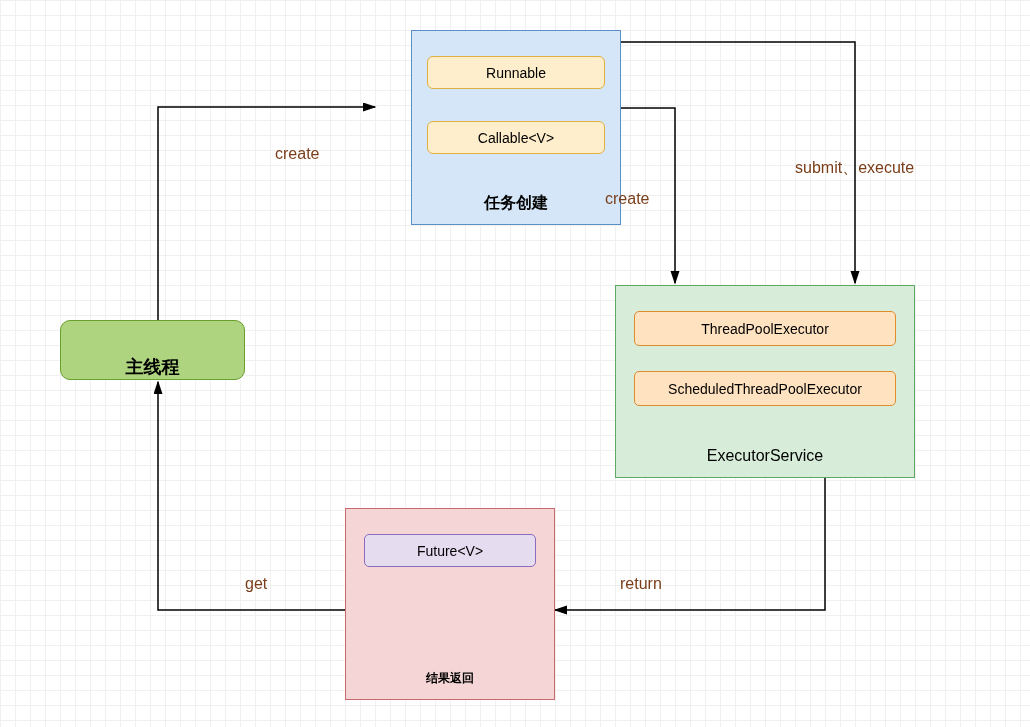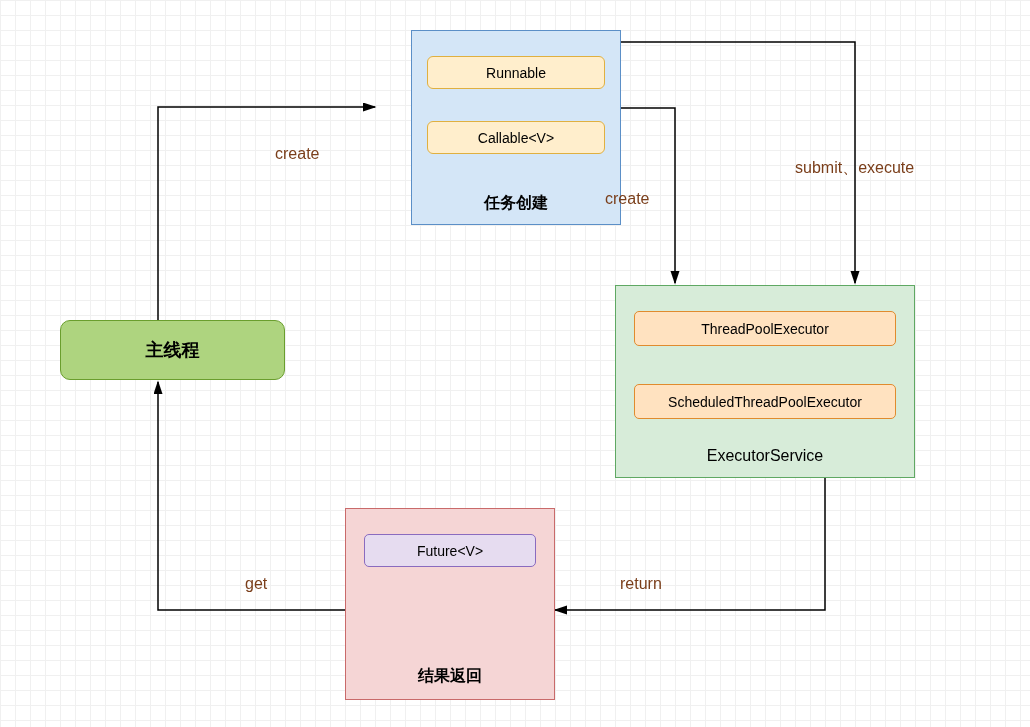--- a/index.html
+++ b/index.html
@@ -21,26 +21,26 @@
     background-size: 15px 15px;
   }
   .box {
     position: absolute;
     border: 1px solid;
     text-align: center;
   }
   
   .main-thread {
     left: 60px; top: 320px;
-    width: 225px; height: 60px;
+    width: 185px; height: 60px;
     background: #aed47f;
     border-color: #6a9e2e;
     border-radius: 10px;
     display: flex;
-    align-items: center;
+    align-items: flex-end;
     justify-content: center;
     font-weight: bold;
     font-size: 18px;
   }
   
   .task-create {
     left: 375px; top: 30px;
     width: 210px; height: 195px;
     background: #d4e6f7;
     border-color: #5b8fc7;
@@ -87,34 +87,34 @@
     height: 35px;
     background: #ffe2c0;
     border: 1px solid #e08b2e;
     border-radius: 5px;
     display: flex;
     align-items: center;
     justify-content: center;
     font-size: 14px;
   }
   .executor .item1 { top: 25px; }
-  .executor .item2 { top: 98px; align-items: center; }
+  .executor .item2 { top: 85px; align-items: center; }
   
   .result {
     left: 345px; top: 508px;
     width: 210px; height: 192px;
     background: #f5d5d5;
     border-color: #c96a6a;
   }
   .result .title {
     position: absolute;
     bottom: 12px;
     width: 100%;
     font-weight: bold;
-    font-size: 16px;
+    font-size: 12px;
   }
   .result .item {
     position: absolute;
     left: 18px; right: 18px;
     height: 33px;
     background: #e6dcf0;
     border: 1px solid #8a6bbf;
     border-radius: 5px;
     display: flex;
     align-items: center;

